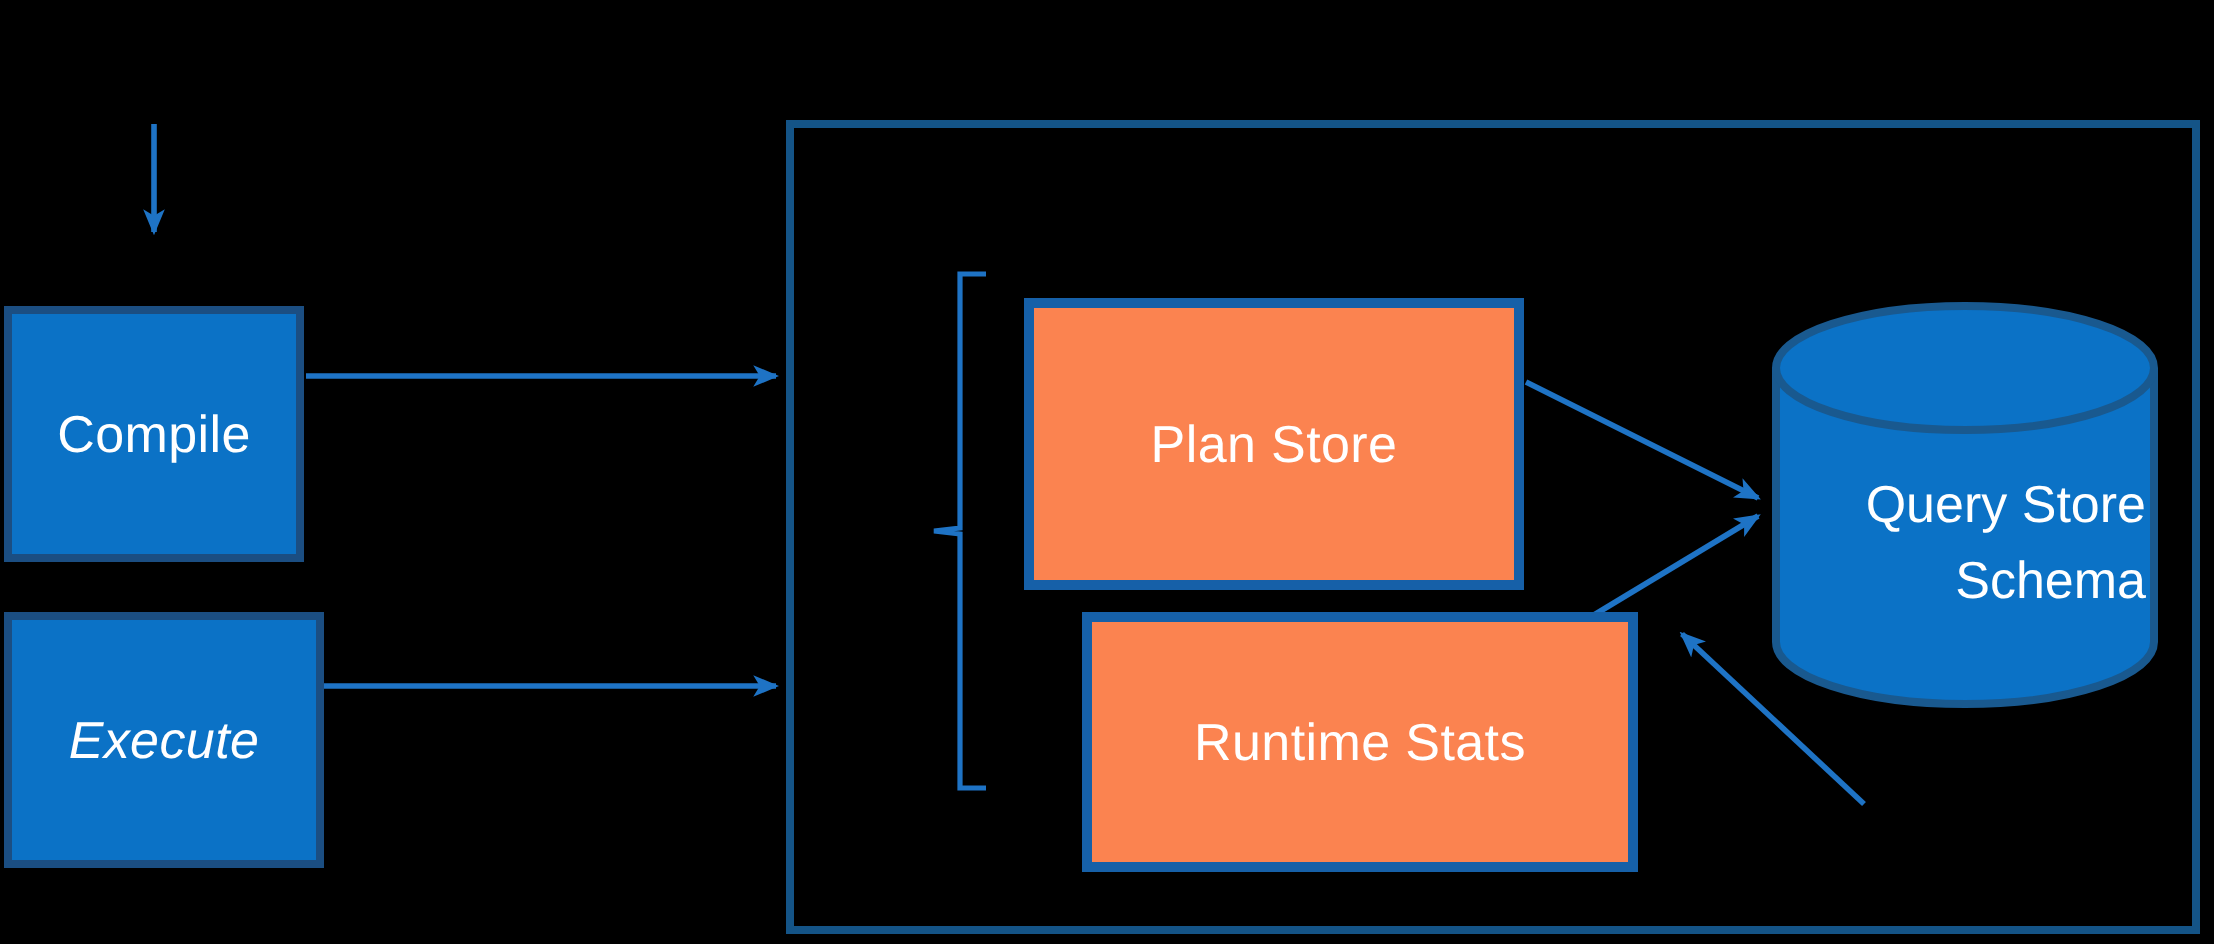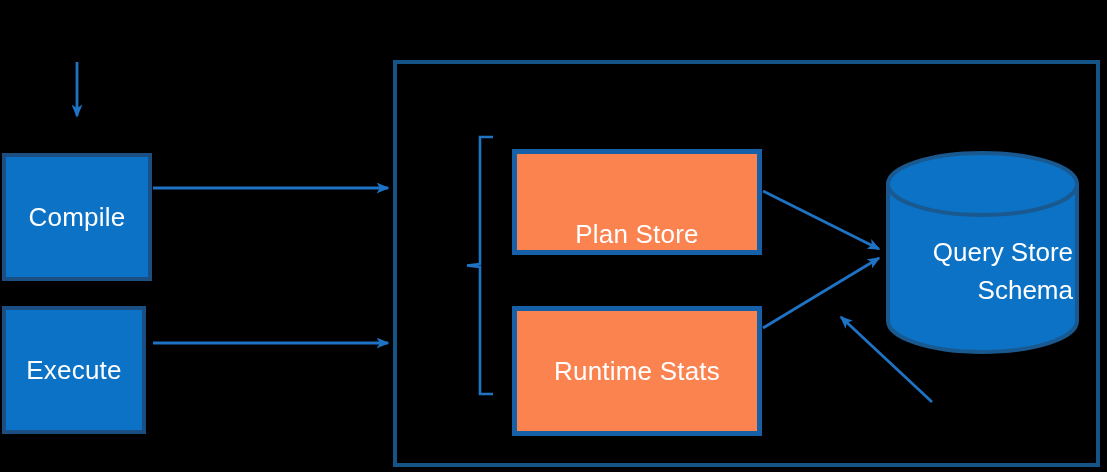--- a/index.html
+++ b/index.html
@@ -31,23 +31,23 @@
   }
   .blue-node {
     background: var(--blue-fill, #0B72C6);
     border: 4px solid var(--blue-border, #1B4E82);
   }
   .orange-node {
     background: var(--orange-fill, #FB8350);
     border: 5px solid var(--orange-border, #1660A8);
   }
   .compile  { left: 2px;   top: 125px; width: 150px; height: 128px; }
-  .execute  { left: 2px;   top: 278px; width: 144px; height: 128px; }
-  .plan     { left: 512px; top: 121px; width: 250px; height: 106px; align-items: flex-end; }
-  .runtime  { left: 512px; top: 278px; width: 250px; height: 130px; }
+  .execute  { left: 2px;   top: 278px; width: 160px; height: 128px; font-style: italic; }
+  .plan     { left: 512px; top: 121px; width: 250px; height: 146px; }
+  .runtime  { left: 541px; top: 278px; width: 278px; height: 130px; }
   .frame {
     position: absolute;
     box-sizing: border-box;
     left: 393px; top: 60px;
     width: 707px; height: 407px;
     border: 4px solid var(--frame-border, #145487);
     background: transparent;
   }
   .cyl-label {
     position: absolute;

